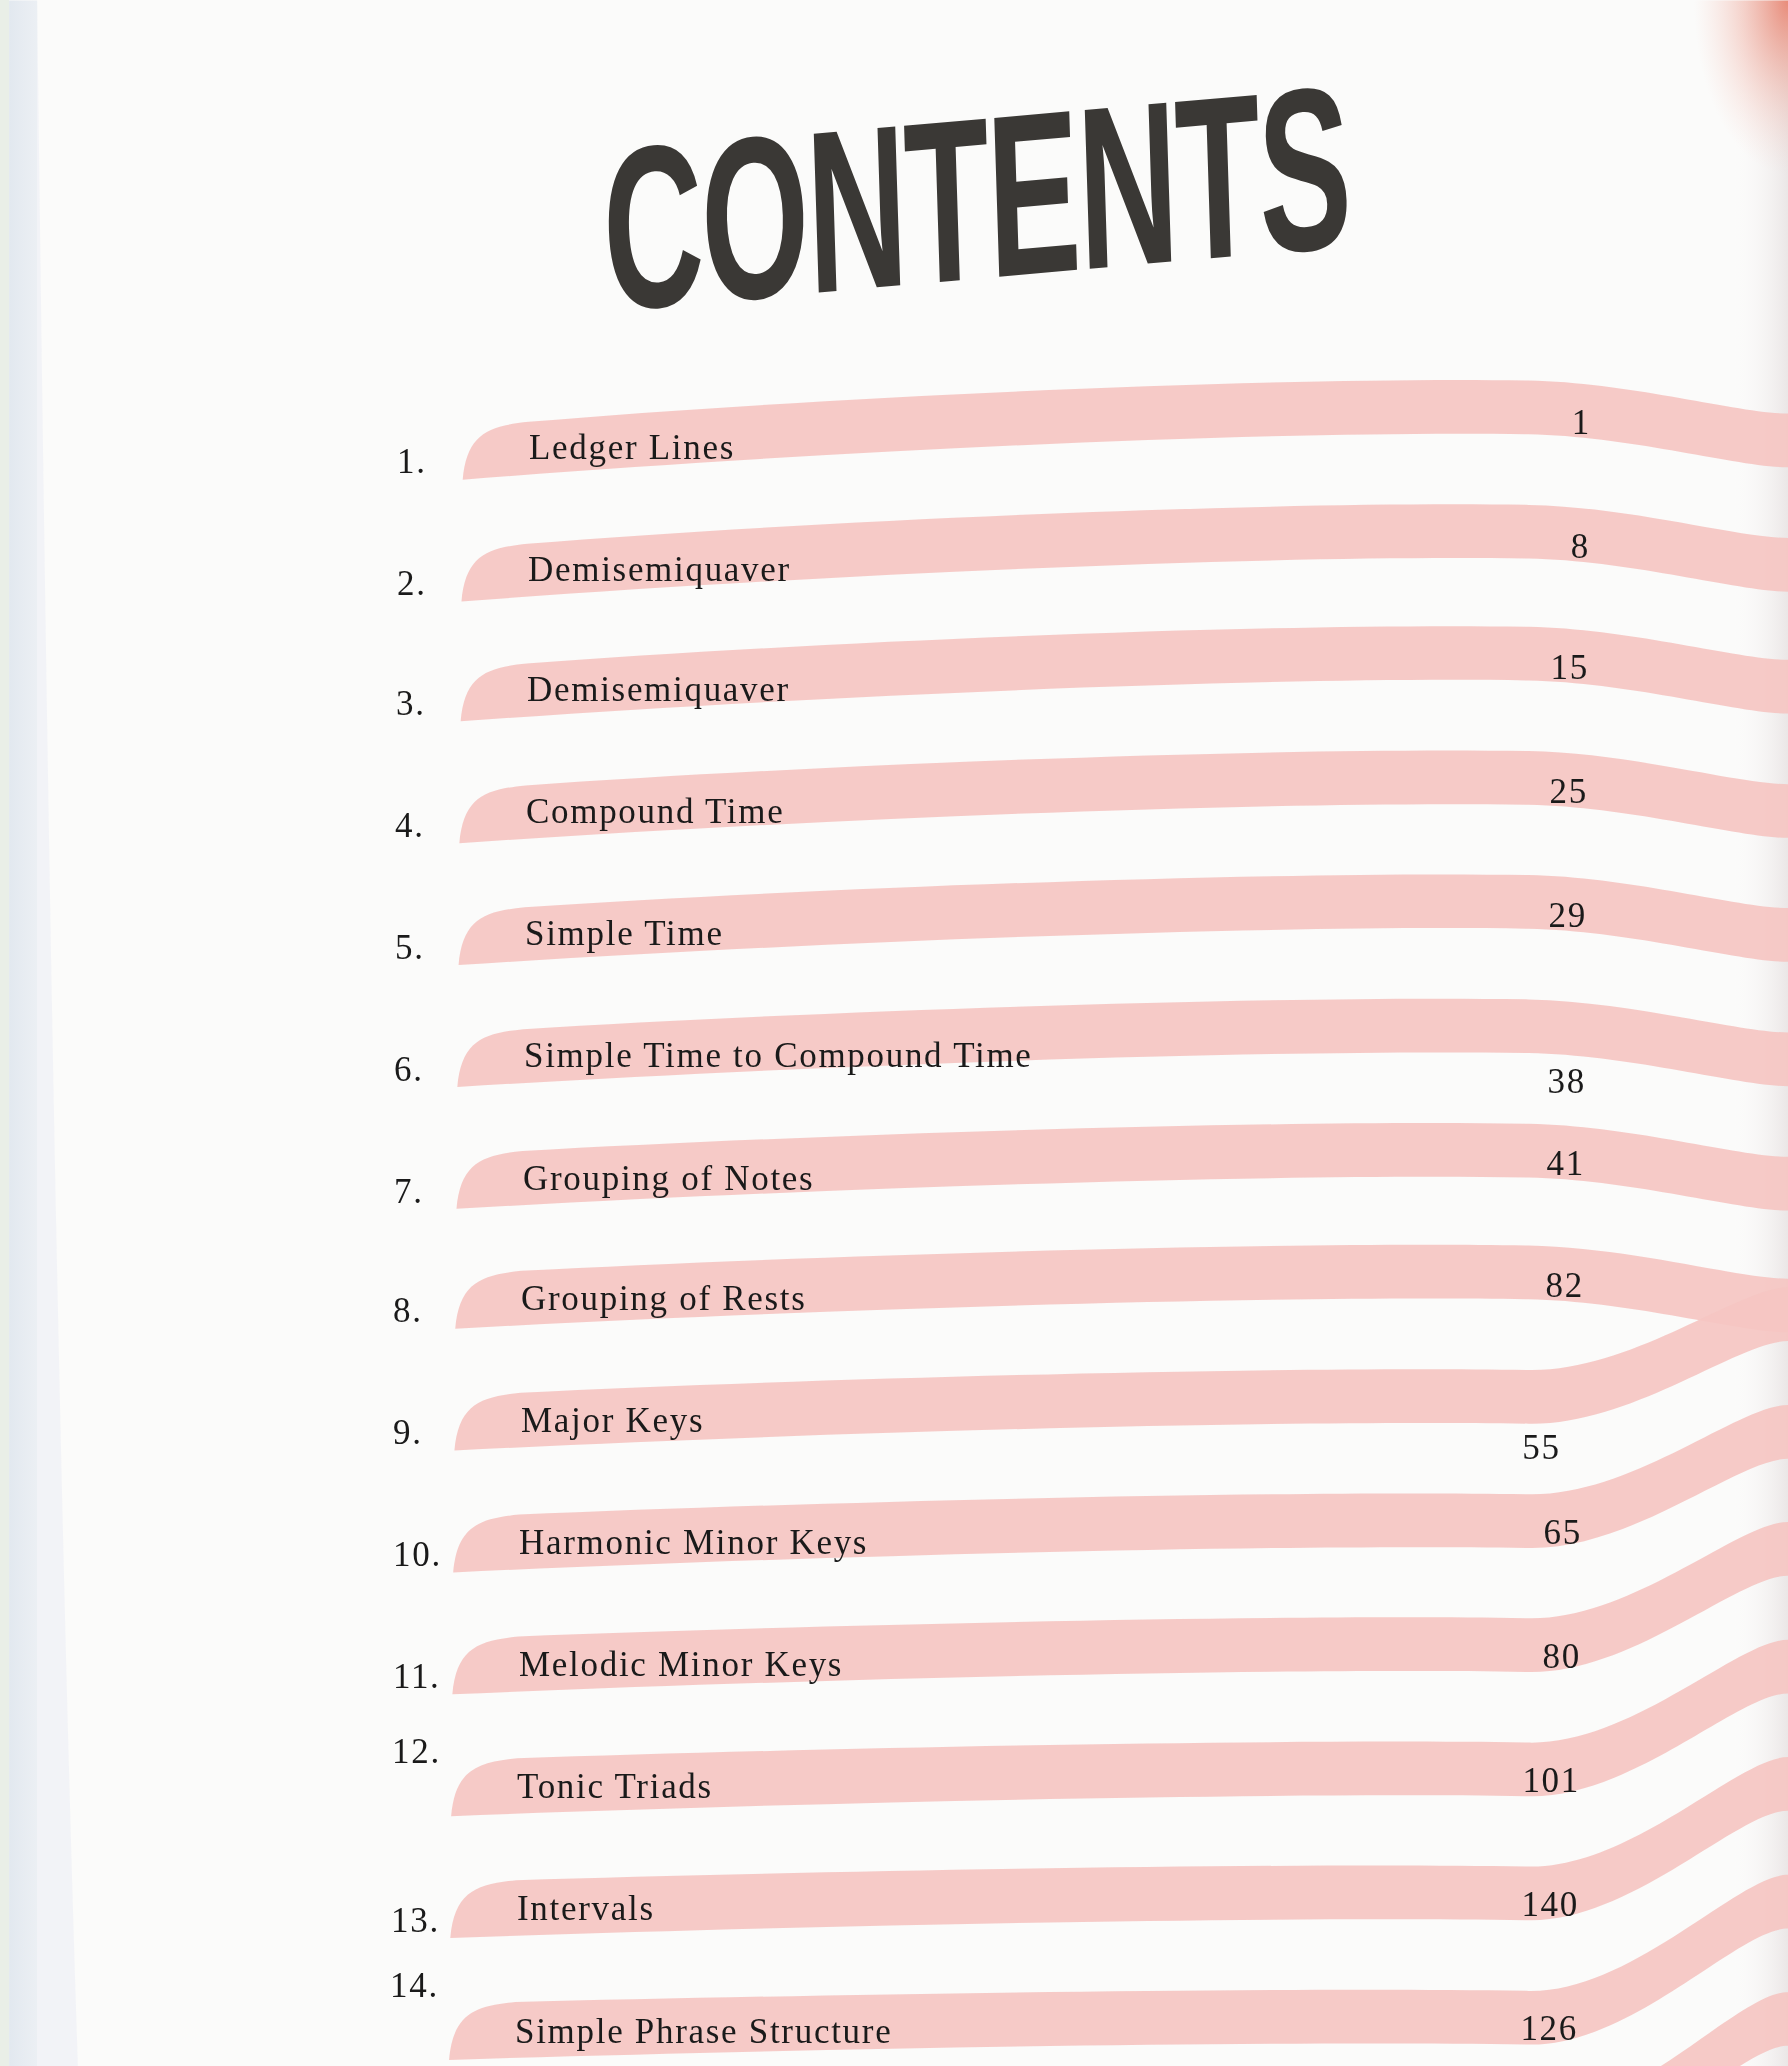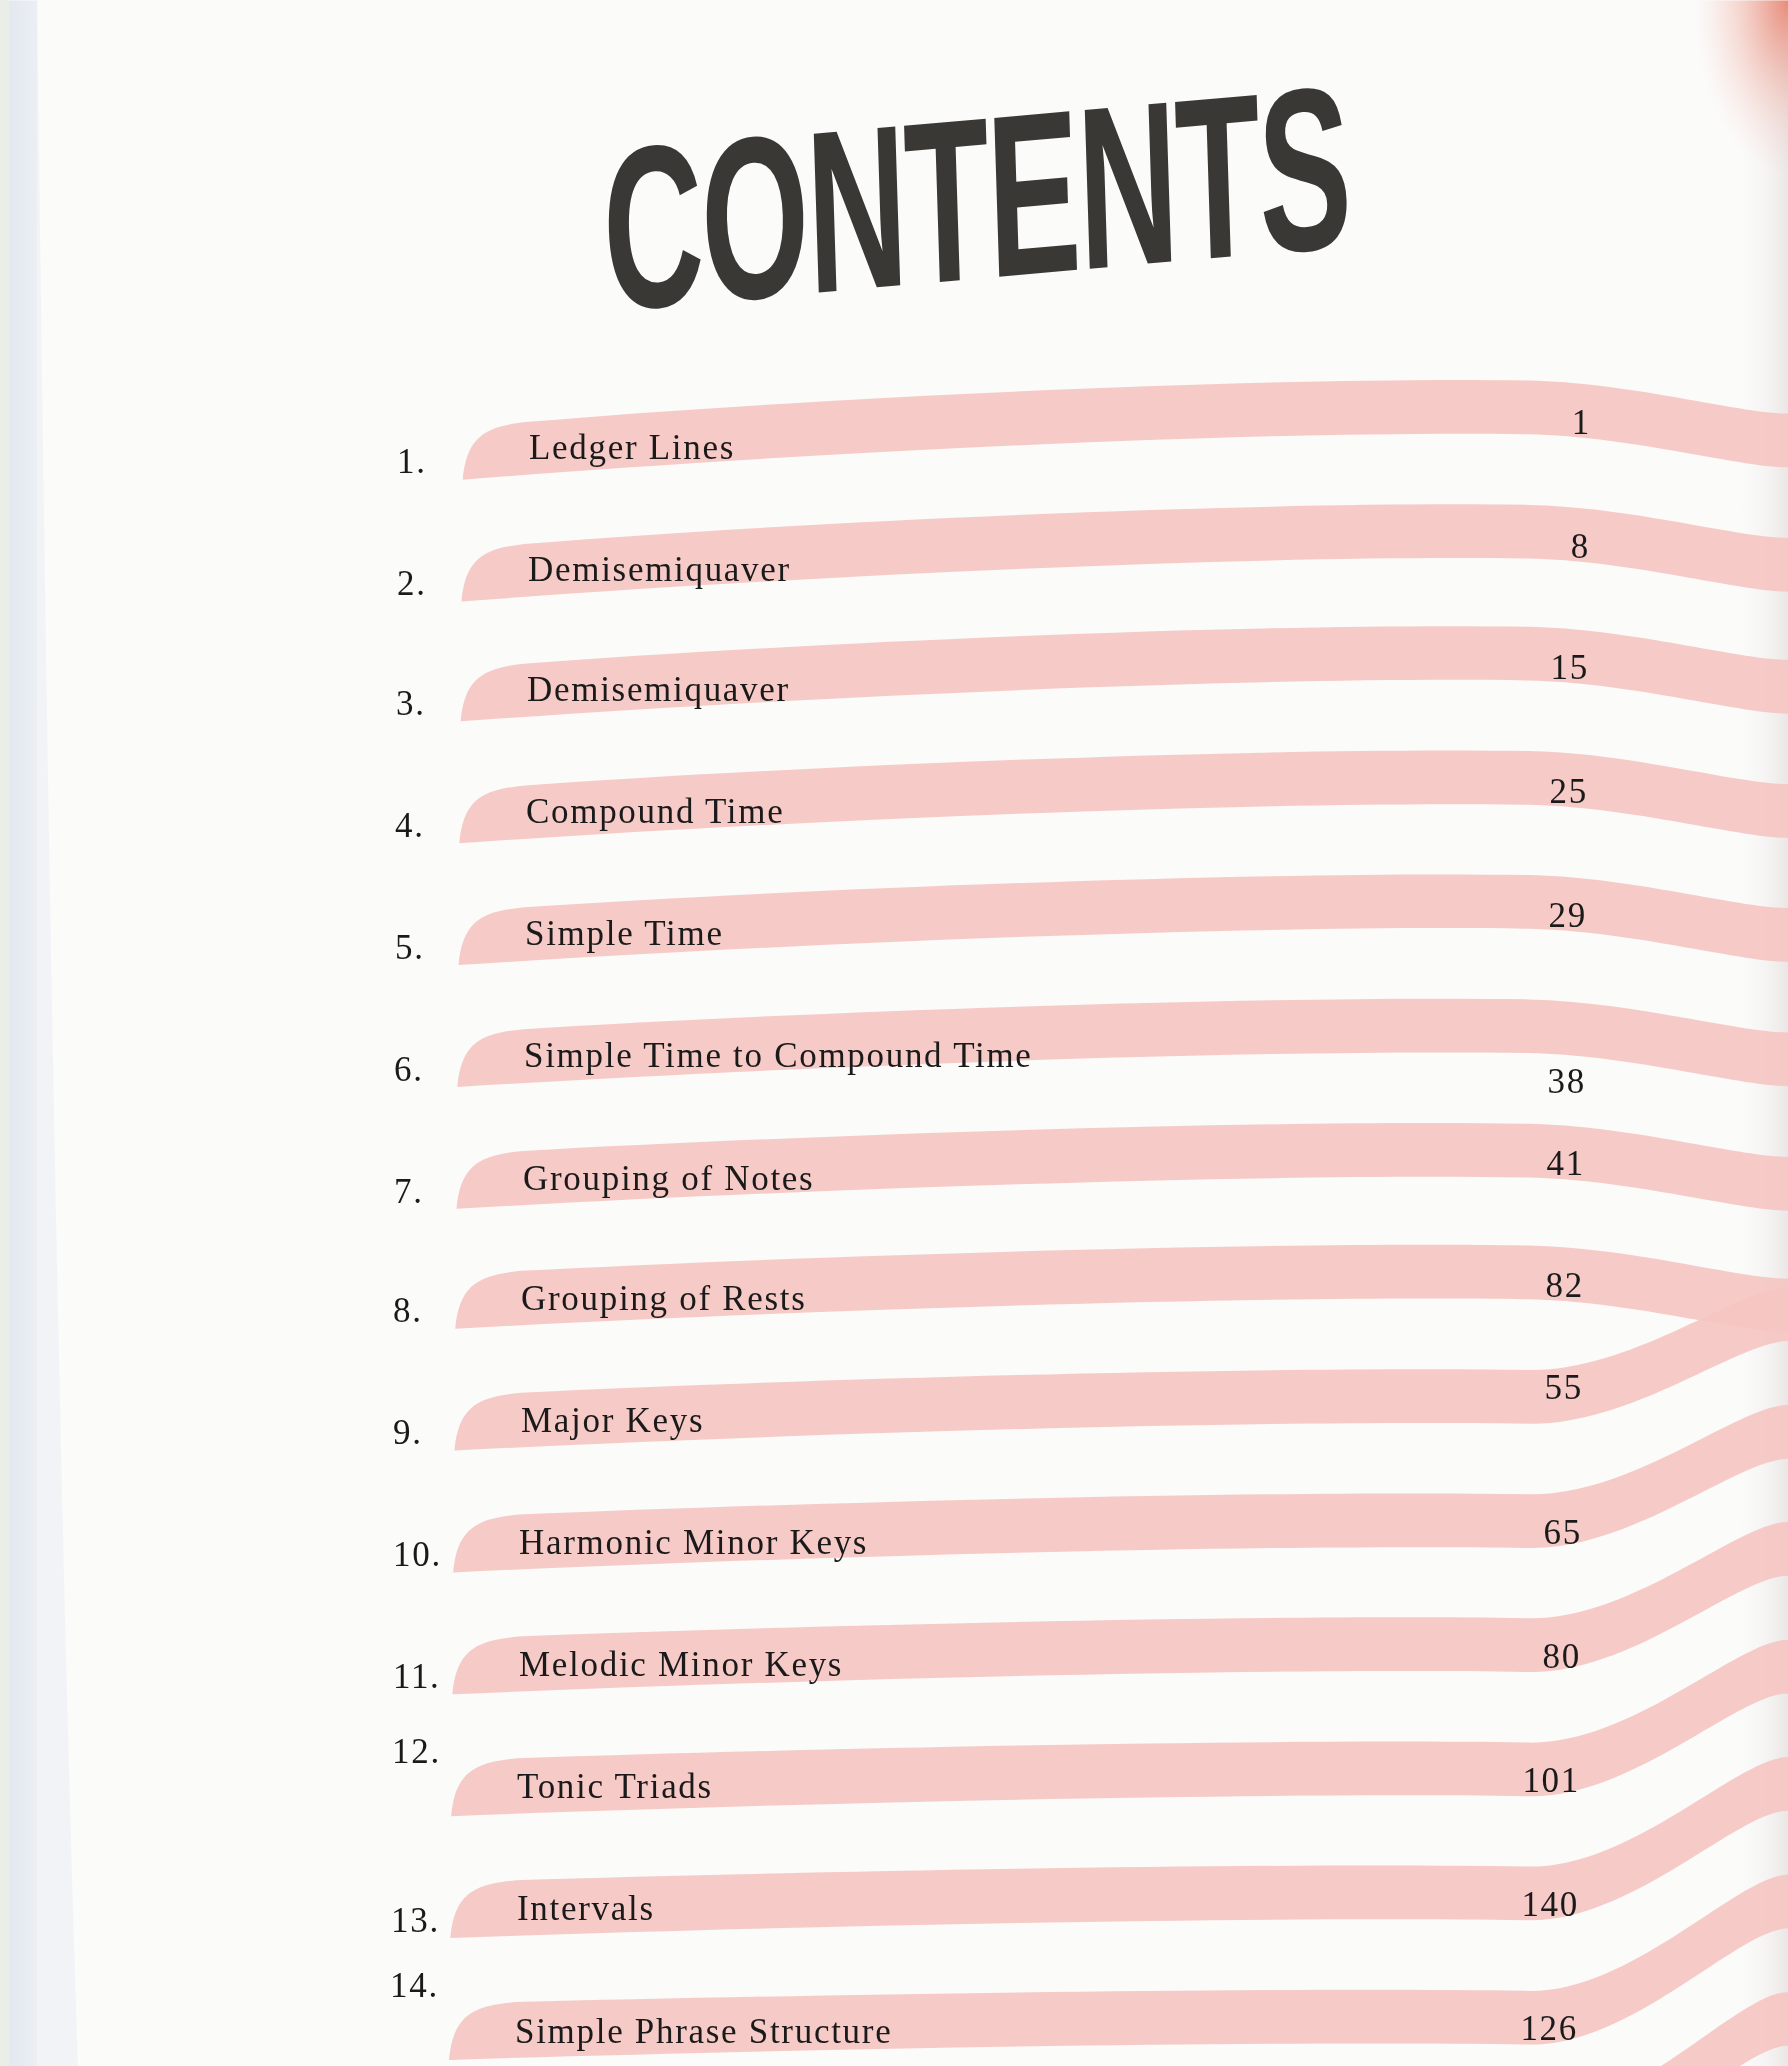--- a/index.html
+++ b/index.html
@@ -126,21 +126,21 @@
       <div class="entry-page" style="left: 1502px; top: 1144px;">41</div>
     </div>
     <div>
       <div class="entry-num" style="left: 393px; top: 1291px;">8.</div>
       <div class="entry-label" style="left: 521px; top: 1279px;">Grouping of Rests</div>
       <div class="entry-page" style="left: 1501px; top: 1266px;">82</div>
     </div>
     <div>
       <div class="entry-num" style="left: 393px; top: 1413px;">9.</div>
       <div class="entry-label" style="left: 521px; top: 1401px;">Major Keys</div>
-      <div class="entry-page" style="left: 1500px; top: 1368px;">55</div>
+      <div class="entry-page" style="left: 1500px; top: 1428px; text-align: center;">55</div>
     </div>
     <div>
       <div class="entry-num" style="left: 393px; top: 1535px;">10.</div>
       <div class="entry-label" style="left: 519px; top: 1523px;">Harmonic Minor Keys</div>
       <div class="entry-page" style="left: 1499px; top: 1513px;">65</div>
     </div>
     <div>
       <div class="entry-num" style="left: 393px; top: 1657px; text-align: right;">11.</div>
       <div class="entry-label" style="left: 519px; top: 1645px;">Melodic Minor Keys</div>
       <div class="entry-page" style="left: 1498px; top: 1637px;">80</div>

